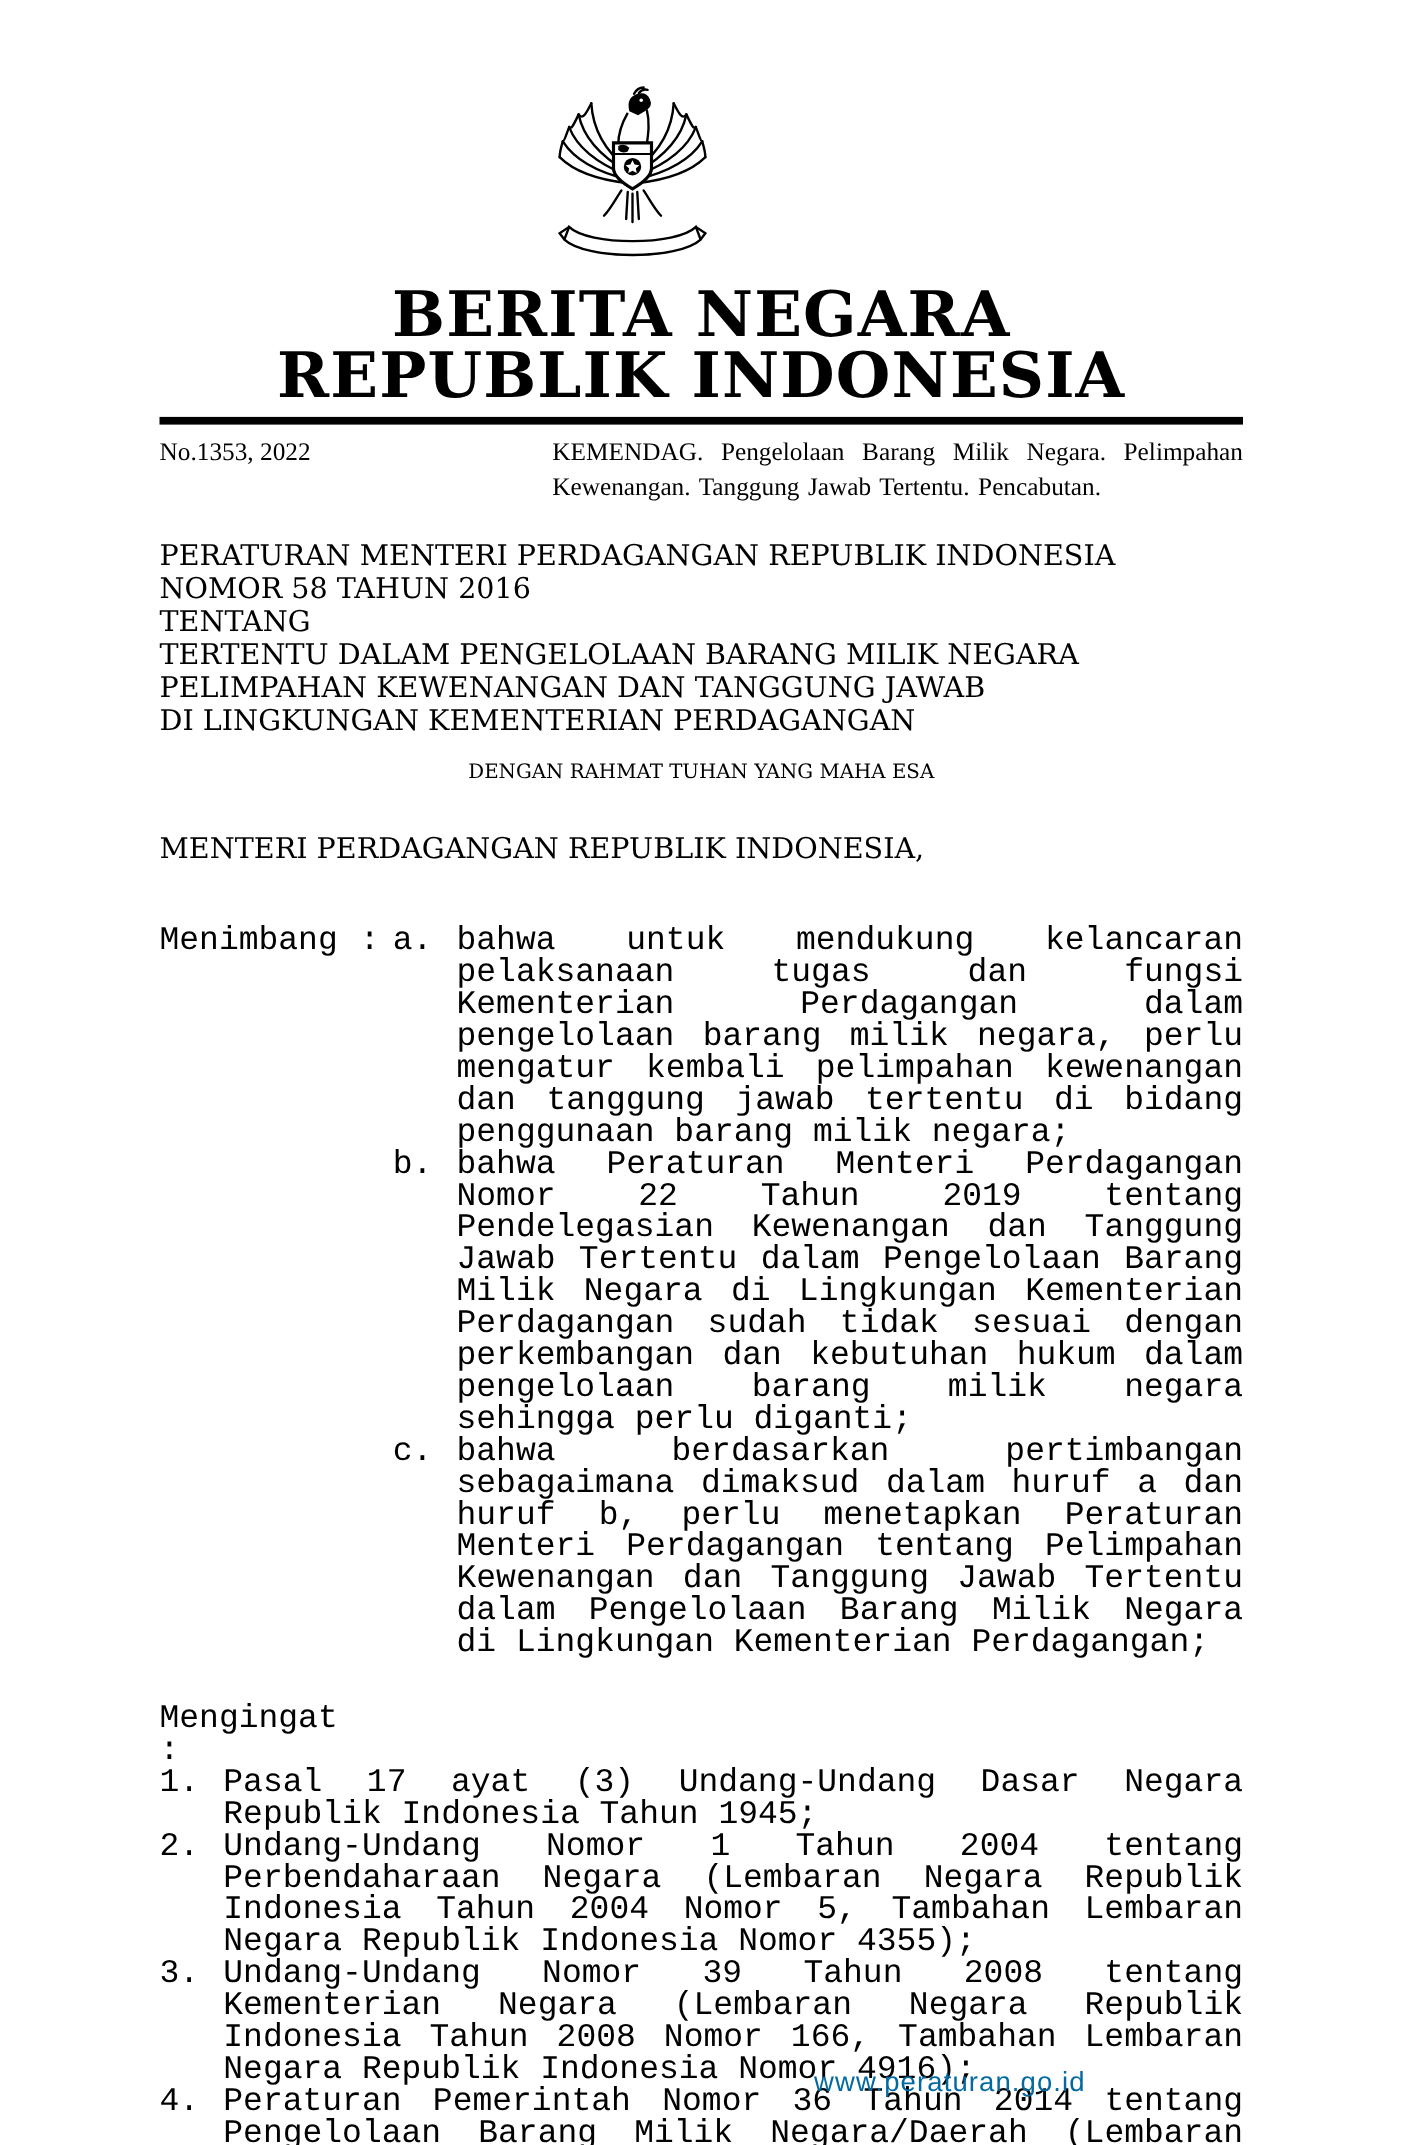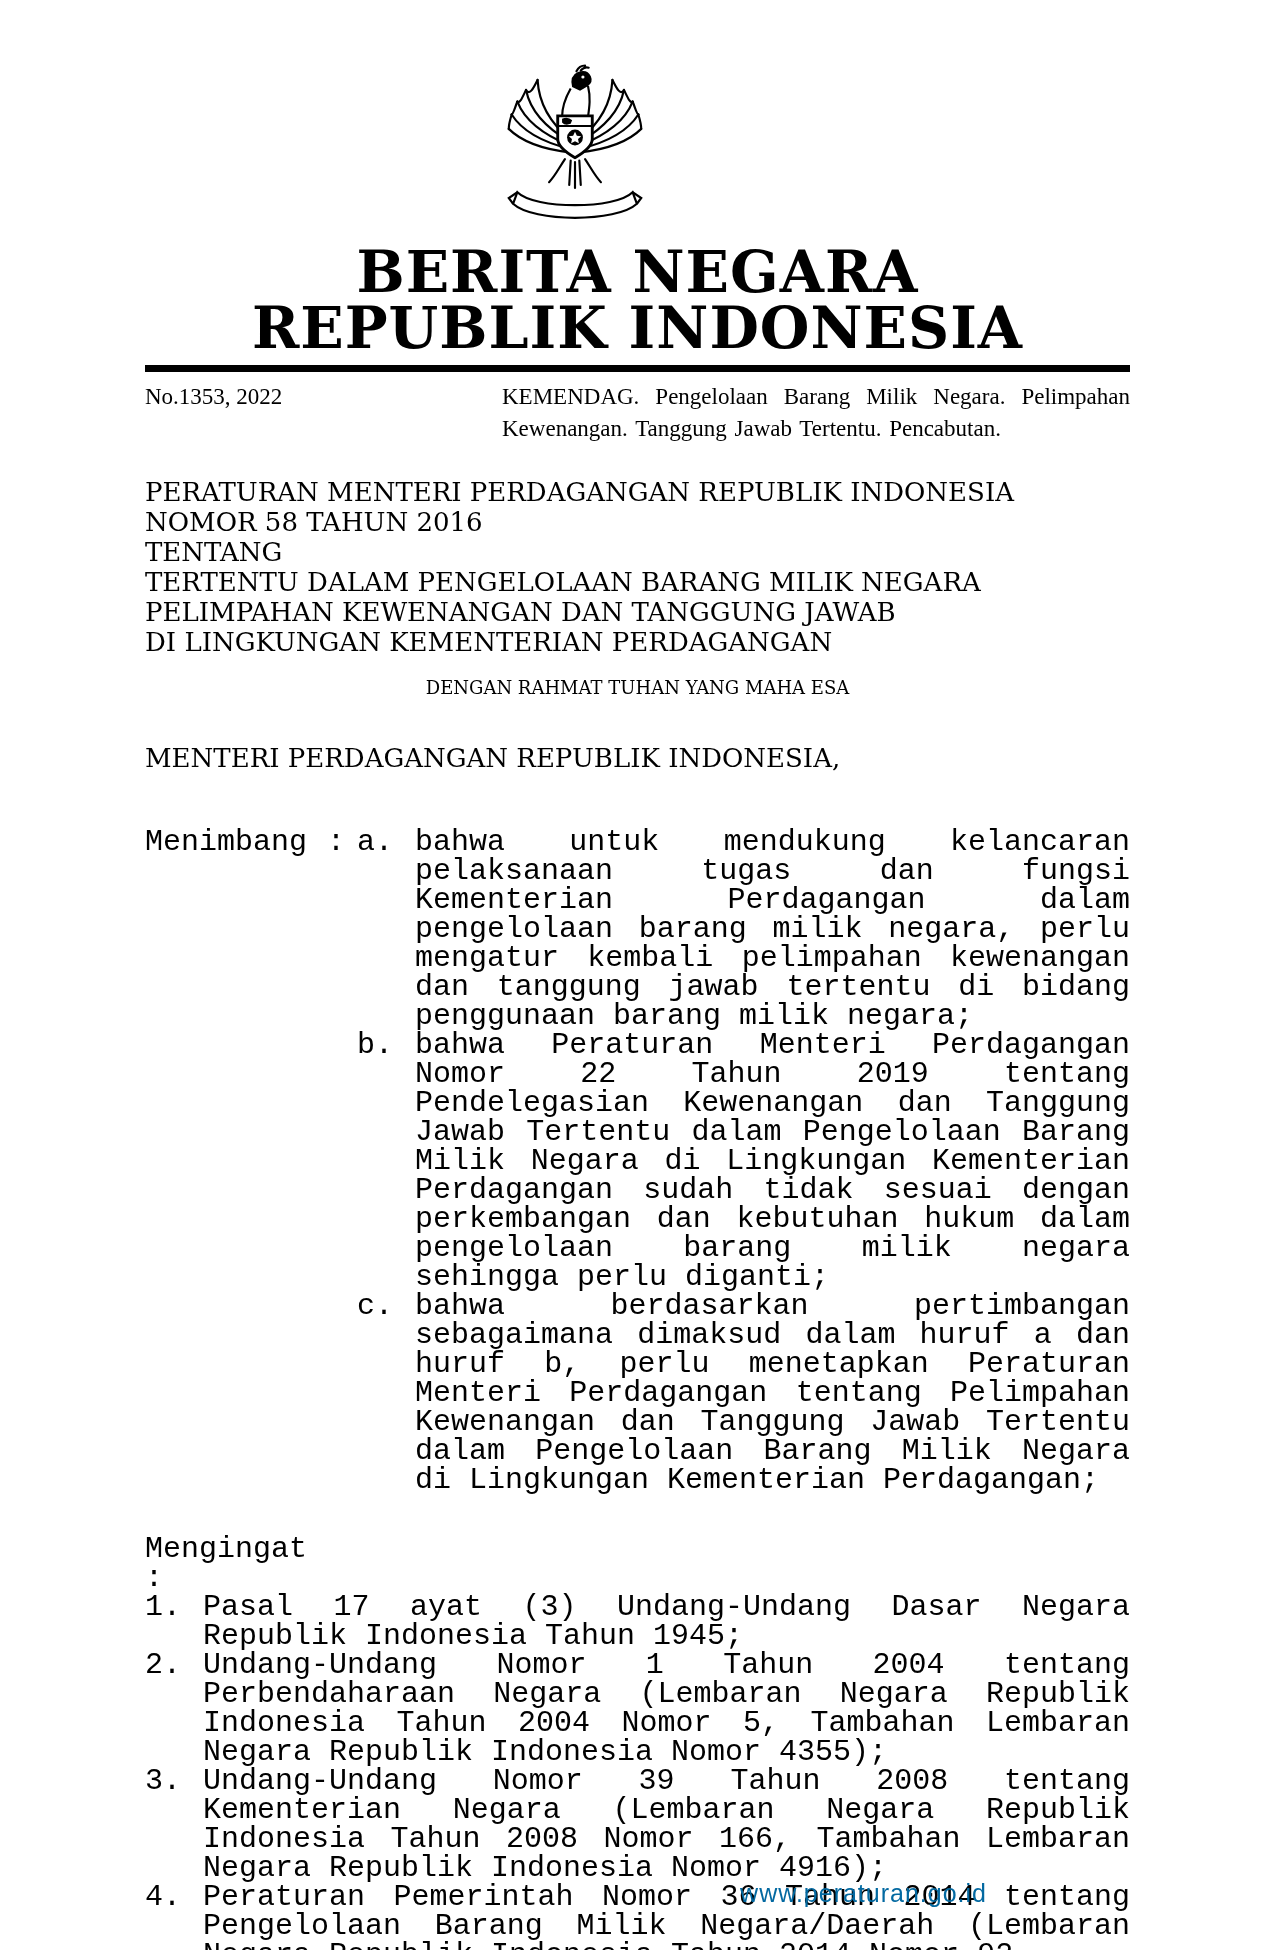--- a/index.html
+++ b/index.html
@@ -7,21 +7,21 @@
   body {
     width:1275px; height:1950px;
     font-family:"DejaVu Serif", serif;
     color:#000;
   }
   .page {
     position:relative;
     width:1149px; height:1950px;
     background:#fff;
     overflow:hidden;
-    padding-top:54px;
+    padding-top:68px;
   }
   .content {
     position:relative;
     margin-left:145px;
     width:985px;
   }
   
   .emblem { width:160px; height:180px; margin:0 auto; }
   .emblem svg { width:100%; height:100%; display:block; }
   

